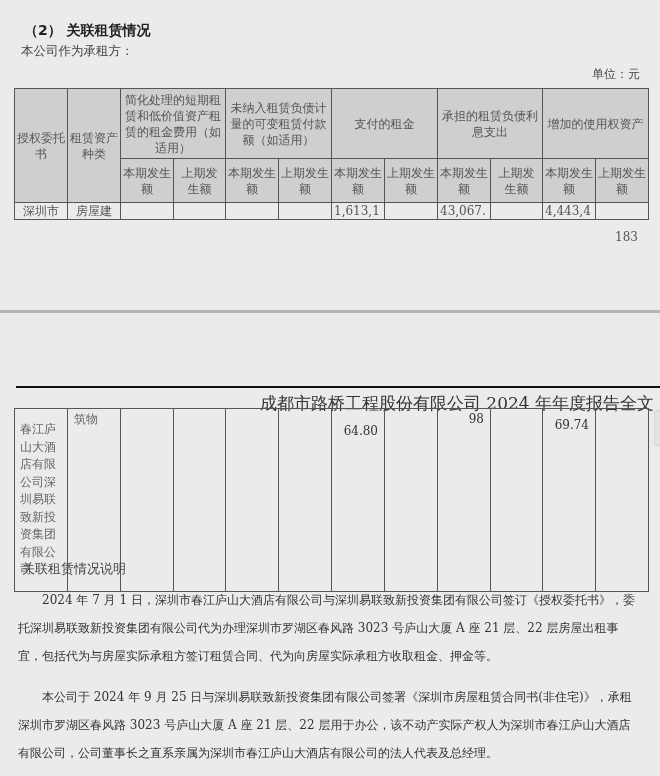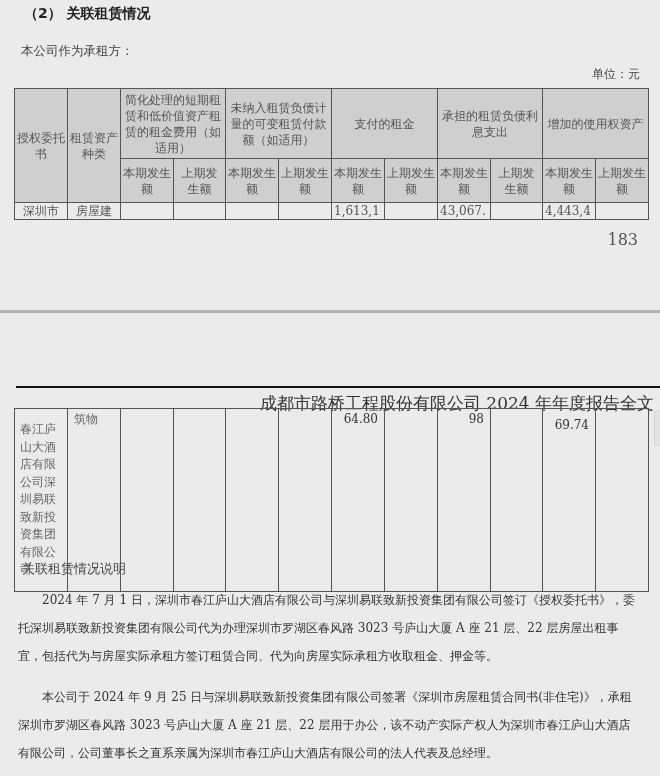--- a/index.html
+++ b/index.html
@@ -2,35 +2,35 @@
 <html><head>
 <meta charset="utf-8">
 <style>
   html, body { margin:0; padding:0; }
   body {
     width:660px; height:776px; overflow:hidden; position:relative;
     background:#ebebeb; color:#333;
     font-family: "DejaVu Serif", "Liberation Serif", serif;
   }
   .abs { position:absolute; }
-  .section-title { left:24px; top:5px; font-size:14px; font-weight:bold; color:#222; font-family:"DejaVu Sans", sans-serif; }
+  .section-title { left:24px; top:22px; font-size:14px; font-weight:bold; color:#222; font-family:"DejaVu Sans", sans-serif; }
   .intro { left:21px; top:43px; font-size:12.5px; color:#444; }
   .unit { right:20px; top:66px; font-size:12px; color:#444; }
   table.grid { border-collapse:collapse; table-layout:fixed; position:absolute; }
   table.grid td {
     border:1px solid #555; text-align:center; vertical-align:middle;
     font-size:12px; line-height:16px; color:#555; padding:0 2px; overflow:hidden; white-space:nowrap;
   }
   table.grid td.wrap { white-space:normal; }
   .hdr td { background:#cfcfcf; }
   .t1 { left:14px; top:88px; width:634px; }
   .t2 { left:14px; top:408px; width:634px; }
   .num { text-align:right !important; }
   .left { text-align:left !important; }
-  .page-num { right:22px; top:230px; font-size:16px; color:#555; }
+  .page-num { right:22px; top:230px; font-size:12px; color:#555; }
   .divider-gray { left:0; top:310px; width:660px; height:3px; background:#b4b4b4; }
   .report-header { right:6px; top:371px; font-size:17px; color:#333;margin-top:21px; }
   .header-rule { left:16px; top:386px; width:644px; height:2px; background:#111; }
   .scroll-handle { left:654px; top:410px; width:6px; height:34px; border:1px solid #d8d8d8; border-right:none; border-radius:3px 0 0 3px; background:#e4e4e4; }
   .note-title { left:22px; top:560px; font-size:13px; color:#444; }
   .para { left:18px; width:620px; font-size:12px; line-height:28px; color:#333; text-indent:2em; }
   .p1 { top:586px; }
   .p2 { top:683px; }
 </style>
 </head>
@@ -116,21 +116,21 @@
       <col style="width:53px">
   </colgroup>
   <tbody>
       <tr style="height:142px">
     <td class="wrap left" style="vertical-align:top; padding:12px 5px; line-height:17.5px; color:#666; word-break:break-all;">春江庐山大酒店有限公司深圳易联致新投资集团有限公司</td>
     <td class="left" style="vertical-align:top; padding:2px 6px; color:#666;">筑物</td>
     <td style="vertical-align:top"></td>
     <td style="vertical-align:top"></td>
     <td style="vertical-align:top"></td>
     <td style="vertical-align:top"></td>
-    <td class="num" style="vertical-align:top; padding:2px 6px; color:#333;">64.80</td>
+    <td class="num" style="vertical-align:top; padding:14px 6px; color:#333;">64.80</td>
     <td style="vertical-align:top"></td>
     <td class="num" style="vertical-align:top; padding:2px 6px; color:#333;">98</td>
     <td style="vertical-align:top"></td>
     <td class="num" style="vertical-align:top; padding:8px 6px; color:#333;">69.74</td>
     <td style="vertical-align:top"></td>
   </tr>
 </tbody>
   </table>
 
 <div class="abs note-title">关联租赁情况说明</div>

